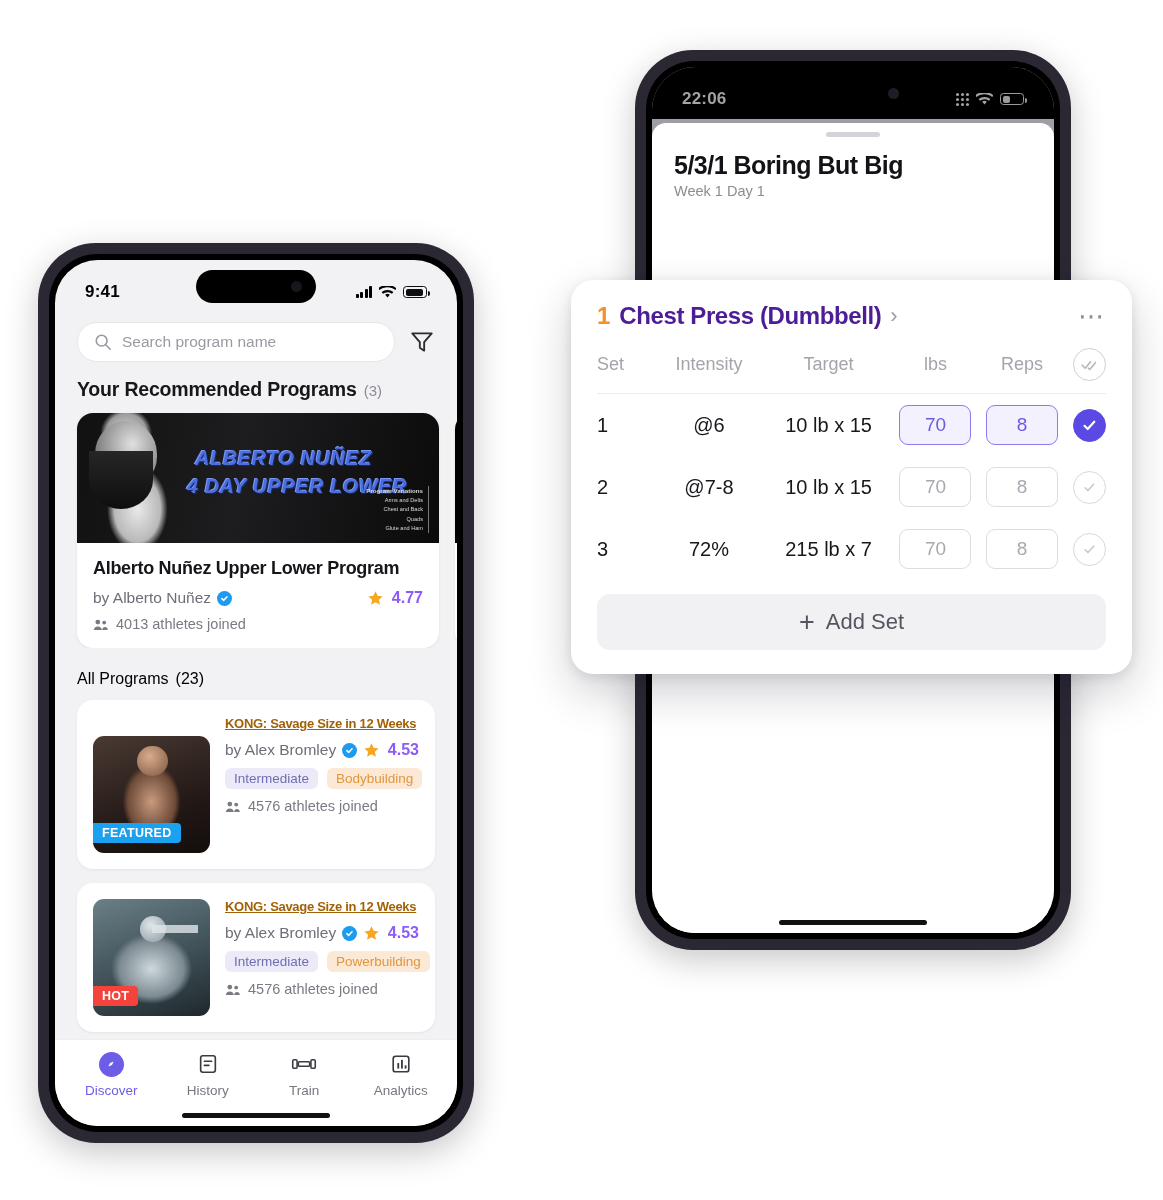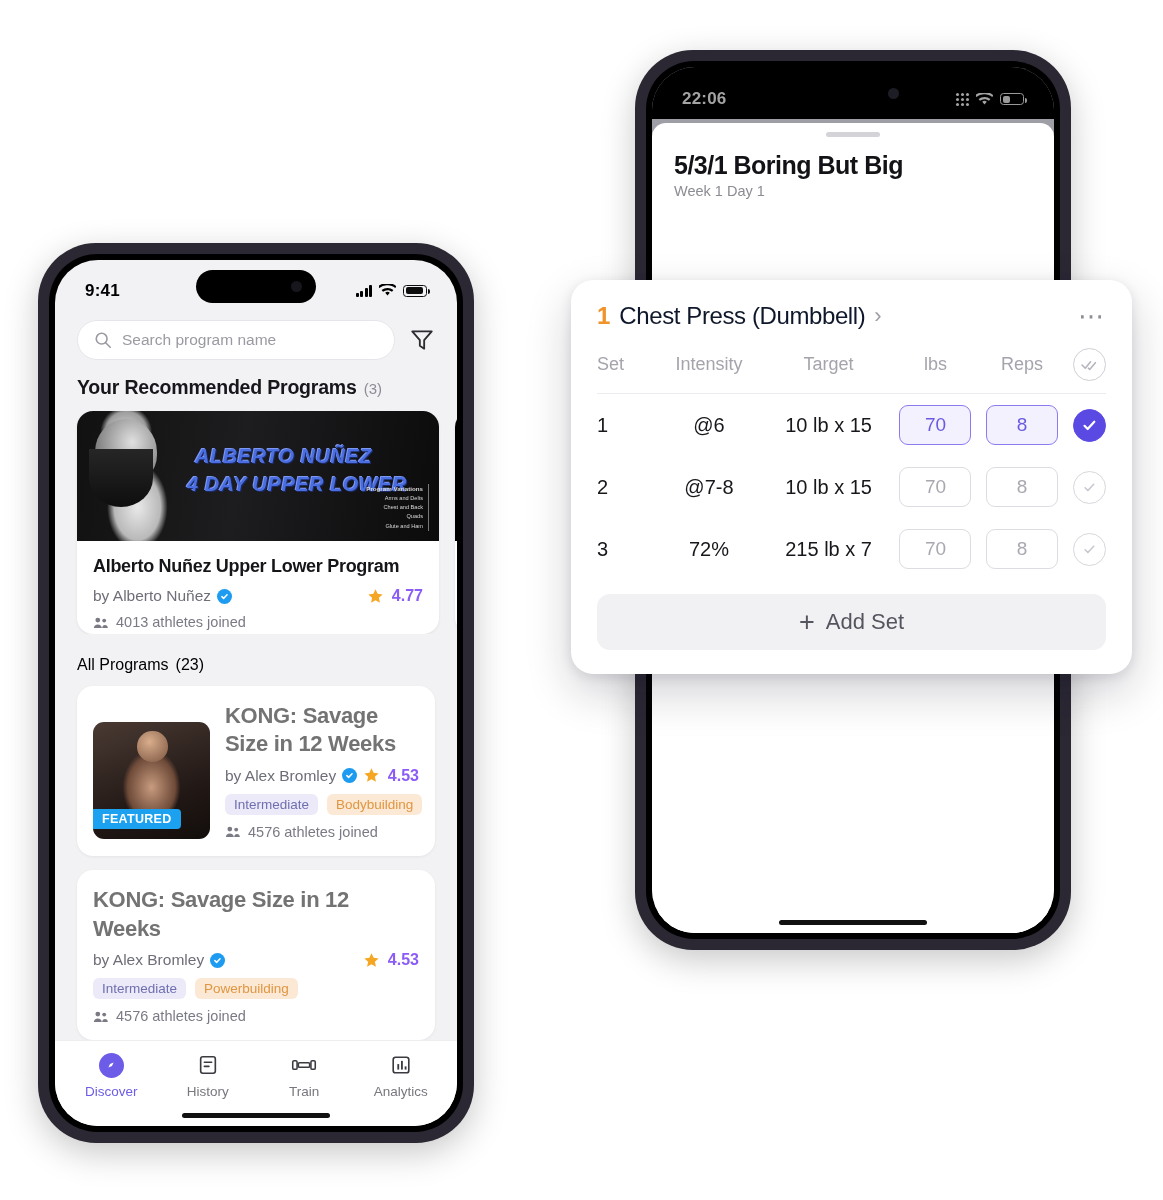--- a/index.html
+++ b/index.html
@@ -149,21 +149,21 @@
   .pthumb.b .body { position:absolute; left:8%; top:30%; width:84%; height:74%;
       background: radial-gradient(ellipse 46px 40px at 50% 40%, #cfd8dc, #7b8a90 70%, rgba(50,62,68,0) 88%); }
   .pthumb.b .head2 { position:absolute; left:40%; top:14%; width:22%; height:22%; border-radius:50%;
       background: radial-gradient(circle at 40% 35%, #dfe6e9, #8a999f); }
   .pthumb .bar { position:absolute; left:50%; top:22%; width:40%; height:7%; background:#dfe6e9; opacity:.8; }
   .corner-badge { position:absolute; left:0; bottom:10px; padding:3px 9px; font-size:12.5px; font-weight:bold; color:#fff; border-radius:0 4px 4px 0; letter-spacing:.3px;}
   .corner-badge.featured { background:#1ca0f0; }
   .corner-badge.hot { background:#f4433a; }
 
   .pinfo { flex:1; min-width:0; }
-  .ptitle { font-size:22px; font-weight:bold; color:#737373; line-height:1.3; letter-spacing:-.3px;}
+  .ptitle { font-size:13px; font-weight:bold; color:#a16207; line-height:1.3; letter-spacing:-.3px;text-decoration:underline;}
   .prow2 { display:flex; align-items:center; margin-top:8px; }
   .ptags { display:flex; gap:9px; margin-top:9px; }
   .tag { font-size:13.5px; padding:3px 9px; border-radius:6px; }
   .tag.lvl { background:#eceaf8; color:#6f6fb0; }
   .tag.type { background:#fbe9d6; color:#e09640; }
 
   
   .tabbar { margin-top:auto; background:#fff; display:flex; padding: 11px 8px 6px 8px; border-top:1px solid #eeeef1; }
   .tab { flex:1; display:flex; flex-direction:column; align-items:center; gap:6px; }
   .tab .lab { font-size:13.5px; color:#77777f; }
@@ -208,21 +208,21 @@
   
   .float-card {
     position:absolute; left: 571px; top: 280px; width: 561px;
     background:#fff; border-radius: 22px;
     box-shadow: 0 18px 46px rgba(20,20,40,.20), 0 3px 12px rgba(20,20,40,.10);
     padding: 22px 26px 24px 26px;
     z-index: 40;
   }
   .fc-head { display:flex; align-items:center; gap:9px; }
   .fc-num { color:#f0932b; font-size:24px; font-weight:bold; }
-  .fc-name { font-size:24px; font-weight:normal; color:#0f172a; letter-spacing:-.4px; }
+  .fc-name { font-size:24px; font-weight:bold; color:#4c1d95; letter-spacing:-.4px; }
   .fc-chev { color:#9d9da5; font-size:22px; }
   .fc-dots { margin-left:auto; color:#8d8d96; font-size:26px; letter-spacing:2px; line-height:.5; }
   .fc-head-row { display:flex; align-items:center; padding: 18px 0 12px 0; }
   .fc-head-row span { font-size:18px; color:#a4a4ac; }
   .fc-row { display:flex; align-items:center; padding: 11px 0; font-size:20px; color:#17171c; }
   .fc-sep { height:1px; background:#ececf0; }
   .inp {
     display:inline-flex; align-items:center; justify-content:center;
     width: 72px; height: 40px; border-radius:9px;
     border:1.6px solid #dcdce2; color:#a8a8b0; font-size:19px; background:#fff;
@@ -396,20 +396,26 @@
                     <circle cx="14" cy="5.6" r="2.4" fill="currentColor"></circle>
                     <path d="M1 15c0-2.8 2.2-4.6 5-4.6s5 1.8 5 4.6z" fill="currentColor"></path>
                     <path d="M11.5 15c0-2.3 1.5-3.9 3.5-3.9s3.5 1.6 3.5 3.9z" fill="currentColor"></path>
                   </svg>
                 <span>4576 athletes joined</span>
               </div>
             </div>
           </div>
 
           <div class="pcard">
+            <div class="pthumb b">
+              <div class="body"></div>
+              <div class="head2"></div>
+              <div class="bar"></div>
+              <span class="corner-badge hot">HOT</span>
+            </div>
             <div class="pinfo">
               <div class="ptitle">KONG: Savage Size in 12 Weeks</div>
               <div class="prow2">
                 <span class="reco-by">by Alex Bromley</span>
                 <span class="verified">
                     <svg viewBox="0 0 12 12">
                       <path d="M2.5 6.2l2.3 2.3 4.6-4.8" fill="none" stroke="#fff" stroke-width="2" stroke-linecap="round" stroke-linejoin="round"></path>
                     </svg>
                   </span>
                 <span class="rating">

